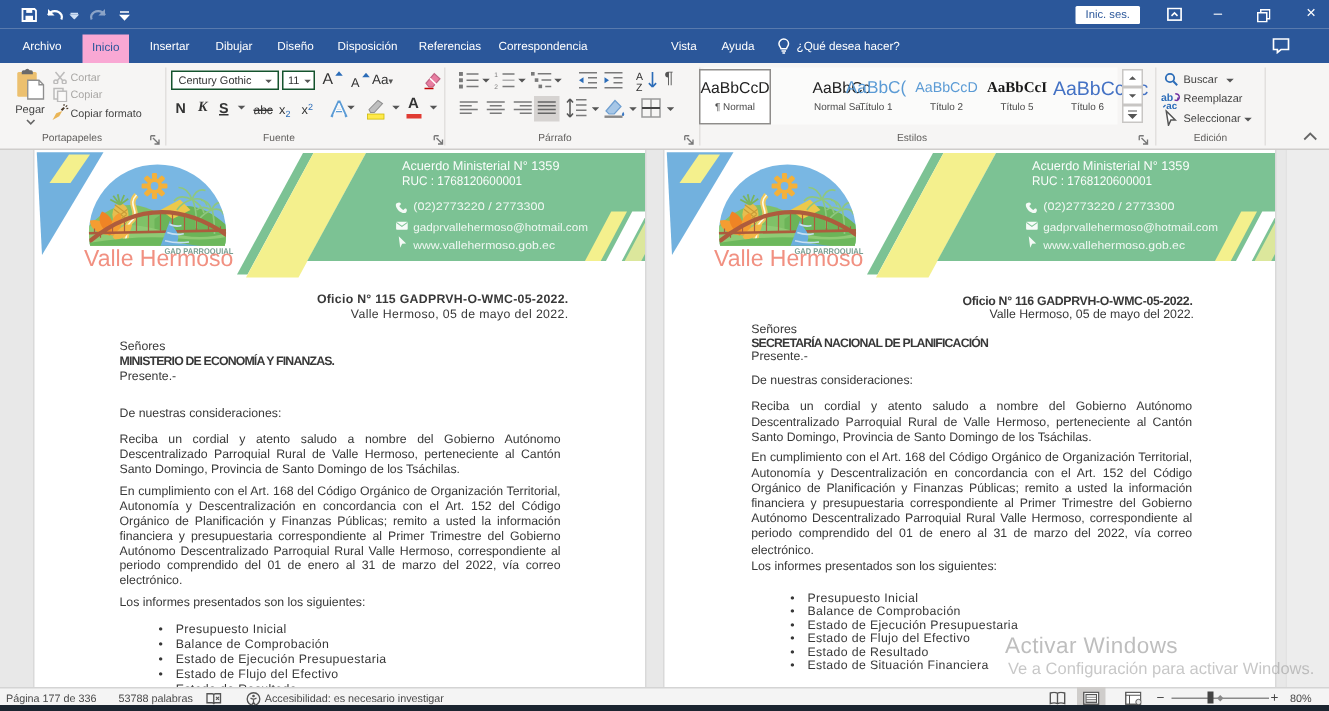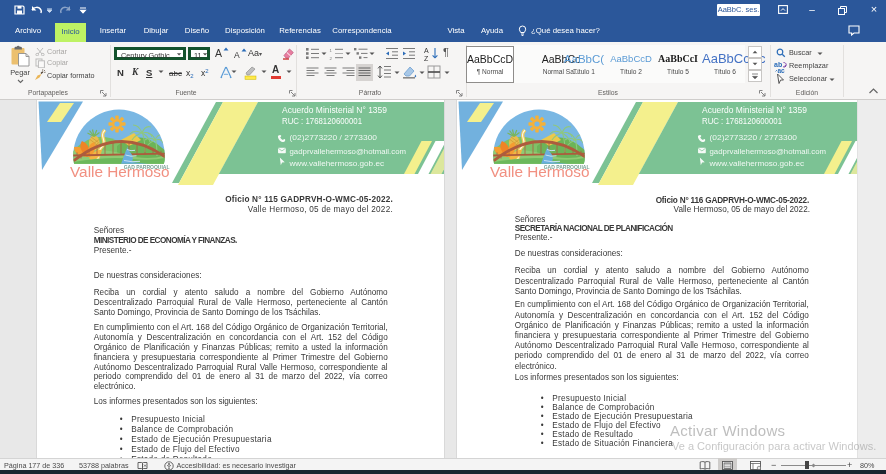--- a/index.html
+++ b/index.html
@@ -7,34 +7,34 @@
 .abs{position:absolute;}
 
 .titlebar{position:absolute;left:0;top:0;width:886px;height:19px;background:#2b579a;}
 .titlebar .ttl{position:absolute;left:0;width:850px;top:4.5px;text-align:center;color:#fff;font-size:7.5px;letter-spacing:.2px;}
 .qat{position:absolute;top:0;left:0;height:19px;color:#fff;}
 .sign{position:absolute;left:717px;top:3.5px;width:43px;height:12px;background:#fff;border-radius:1px;color:#2b579a;font-size:7.5px;text-align:center;line-height:12px;}
 .winbtn{position:absolute;top:0;height:19px;width:26px;color:#fff;text-align:center;line-height:19px;font-size:10px;}
 
 .tabs{position:absolute;left:0;top:19px;width:886px;height:23px;background:#2b579a;}
 .tab{position:absolute;top:0;height:23px;color:#fff;font-size:7.8px;line-height:23px;text-align:center;}
-.tab.sel{background:#bef264;color:#2b579a;top:4px;height:19px;line-height:17px;}
+.tab.sel{background:#f9a8d4;color:#2b579a;top:4px;height:19px;line-height:17px;}
 
 .ribbon{position:absolute;left:0;top:42px;width:886px;height:58px;background:#f6f5f4;border-bottom:1px solid #cfcdcb;box-sizing:border-box;}
 .gsep{position:absolute;top:3px;height:52px;width:1px;background:#e2e0de;}
 .glabel{position:absolute;top:47px;font-size:6.8px;color:#605e5c;text-align:center;}
 .launch{position:absolute;top:47px;width:9px;height:9px;}
 .rbtn-label{font-size:7.2px;color:#444;}
-.combo{position:absolute;background:#fff;border:3px solid #14532d;box-sizing:border-box;font-size:7.3px;color:#333;}
+.combo{position:absolute;background:#fff;border:1px solid #14532d;box-sizing:border-box;font-size:7.3px;color:#333;}
 .gallery-item{position:absolute;top:5px;width:46px;height:34px;text-align:center;}
 .gallery-item .samp{font-size:10.5px;line-height:12px;margin-top:6px;white-space:nowrap;}
 .gallery-item .lbl{font-size:6.6px;color:#4a4a4a;margin-top:3px;white-space:nowrap;}
 
 .doc{position:absolute;left:0;top:100px;width:886px;height:358px;background:#e8e8e8;overflow:hidden;}
-.page{position:absolute;top:0;width:407px;height:358px;background:#fff;box-shadow:0 0 0 1px #d9d9d9;overflow:hidden;margin-left:14px;}
+.page{position:absolute;top:0;width:407px;height:358px;background:#fff;box-shadow:0 0 0 1px #d9d9d9;overflow:hidden;}
 .scrollcol{position:absolute;top:0;right:0;width:28px;height:358px;background:#ededed;border-left:1px solid #e2e2e2;}
 
 .t{position:absolute;color:#383838;font-size:8.2px;line-height:10.2px;letter-spacing:0;}
 .b{font-weight:bold;}
 .just{text-align:justify;}
 .just div{text-align:justify;text-align-last:justify;}
 .just div.last{text-align-last:left;}
 ul.blt{list-style:none;margin:0;padding:0;}
 ul.blt li{position:relative;padding-left:37.5px;letter-spacing:.25px;}
 ul.blt li:before{content:"•";position:absolute;left:26px;}
@@ -65,21 +65,21 @@
           <path d="M1 1h5M3.5 4.4L1.4 2.2h4.2z" stroke="#cfe0f5" stroke-width="1" fill="#cfe0f5"></path>
         </svg>
     <svg class="abs" style="left:59px;top:4.5px" width="13" height="11" viewBox="0 0 13 11" opacity=".45">
           <path d="M11 5C9 1.6 4 1.4 2 5c-.4 1-.4 2 .1 3" fill="none" stroke="#fff" stroke-width="1.5"></path>
           <path d="M11 1v4.4H6.6z" fill="#fff"></path>
         </svg>
     <svg class="abs" style="left:79px;top:6.5px" width="8" height="7" viewBox="0 0 8 7">
           <path d="M1 1h6M4 6L1.6 3.4h4.8z" stroke="#fff" stroke-width="1.1" fill="#fff"></path>
         </svg>
   </div>
-  <div class="sign">AaBbC. ses.</div>
+  <div class="sign">Inic. ses.</div>
   <svg class="abs" style="left:778px;top:5px" width="10" height="9" viewBox="0 0 10 9">
         <rect x=".6" y=".6" width="8.8" height="7.8" fill="none" stroke="#fff" stroke-width="1.1"></rect>
         <path d="M3 5.6l2-2 2 2" fill="none" stroke="#fff" stroke-width="1"></path>
       </svg>
   <div class="winbtn" style="left:799px;">–</div>
   <svg class="abs" style="left:838px;top:5.5px" width="9" height="9" viewBox="0 0 9 9">
         <rect x=".5" y="2.5" width="6" height="6" fill="none" stroke="#fff" stroke-width="1"></rect>
         <path d="M2.5 2.5V.5h6v6h-2" fill="none" stroke="#fff" stroke-width="1"></path>
       </svg>
   <div class="winbtn" style="left:861px;font-size:11px;">×</div>

